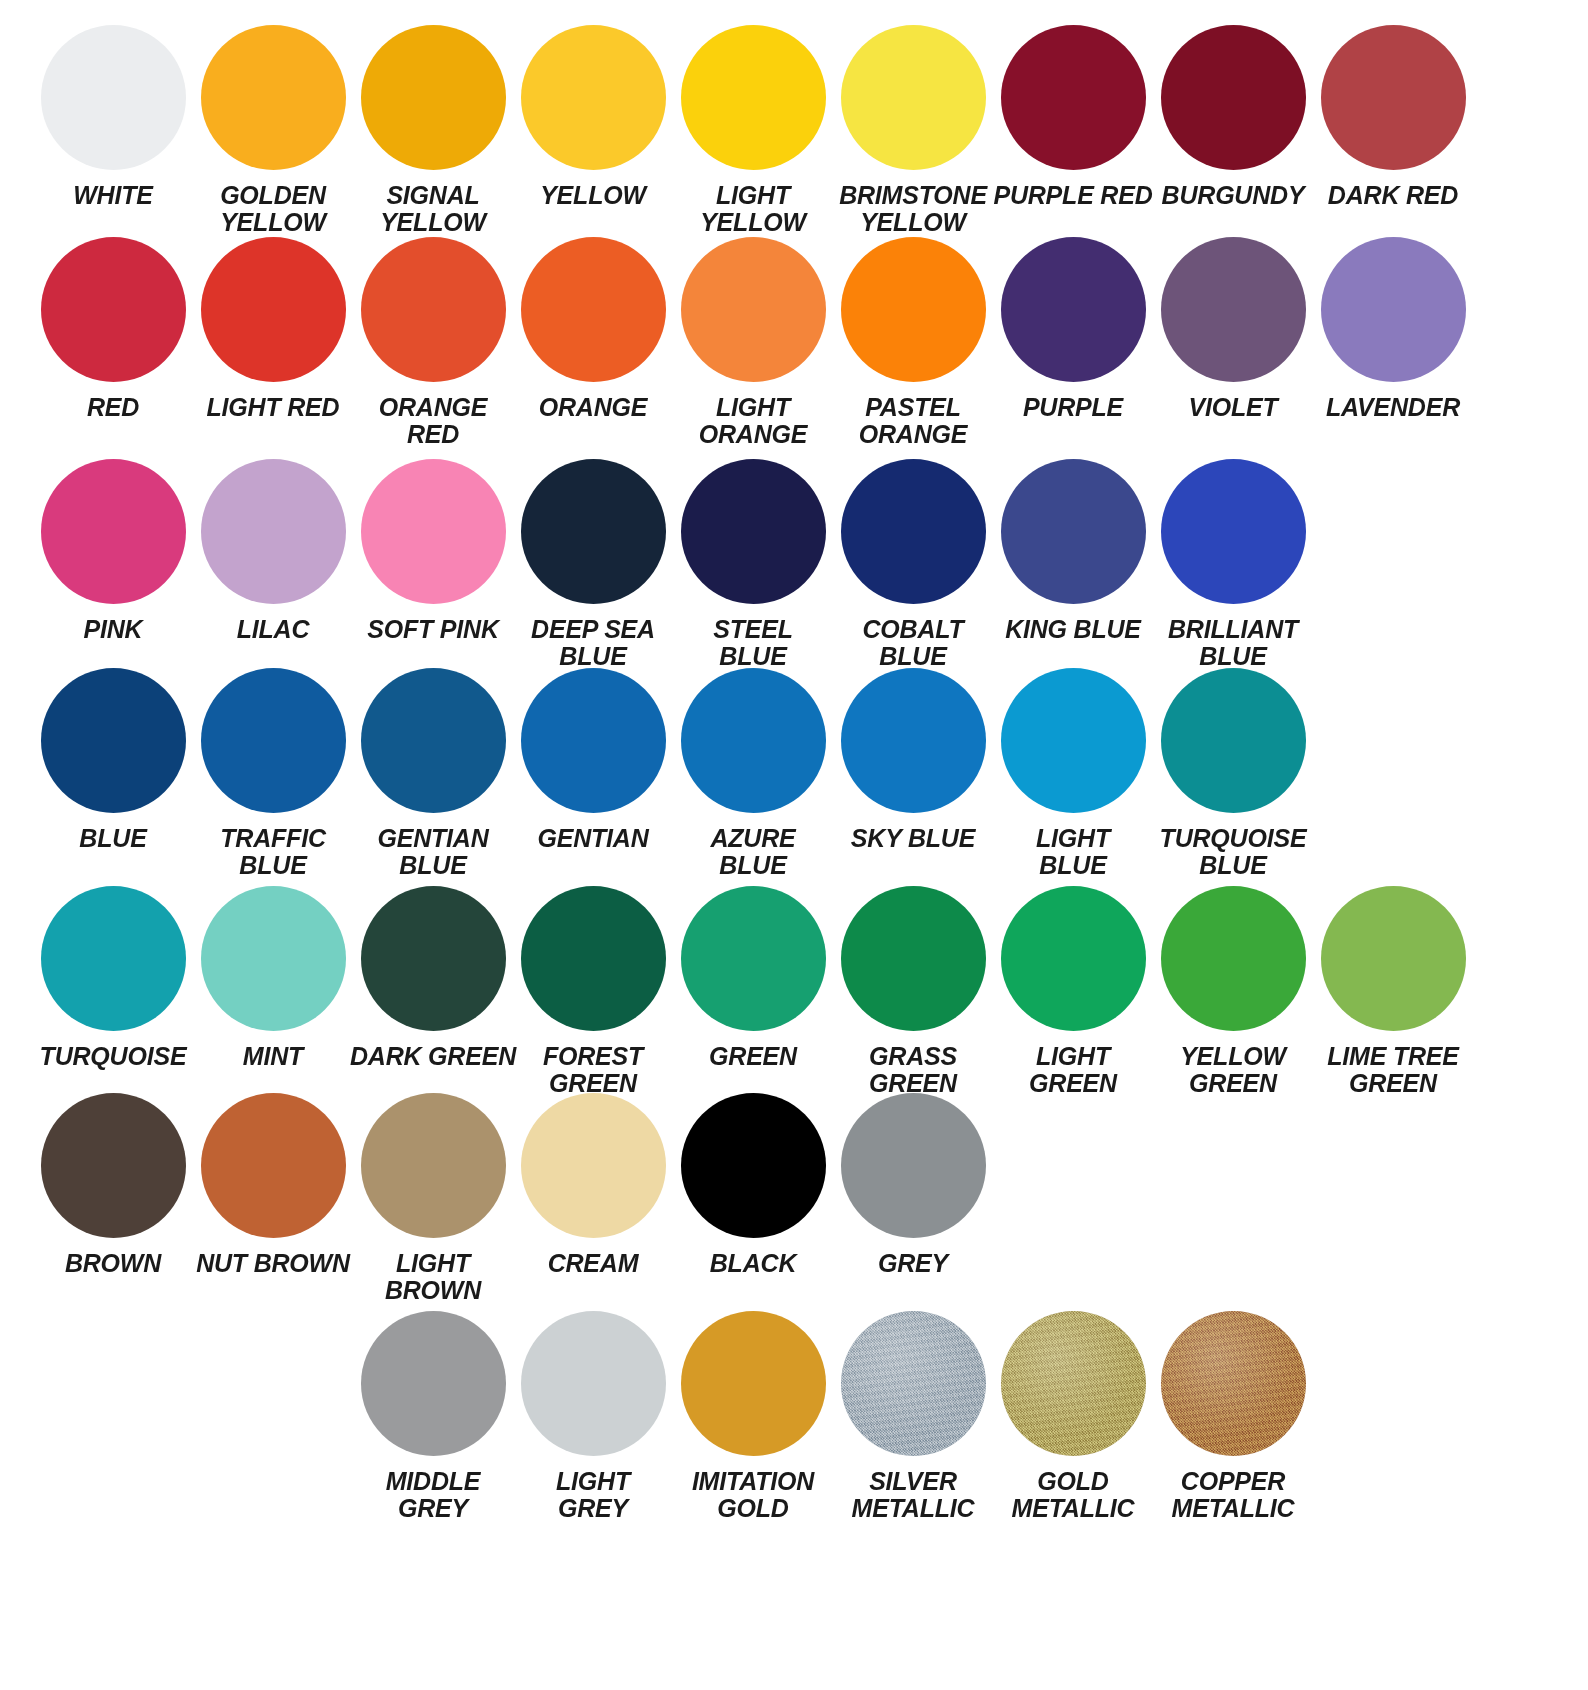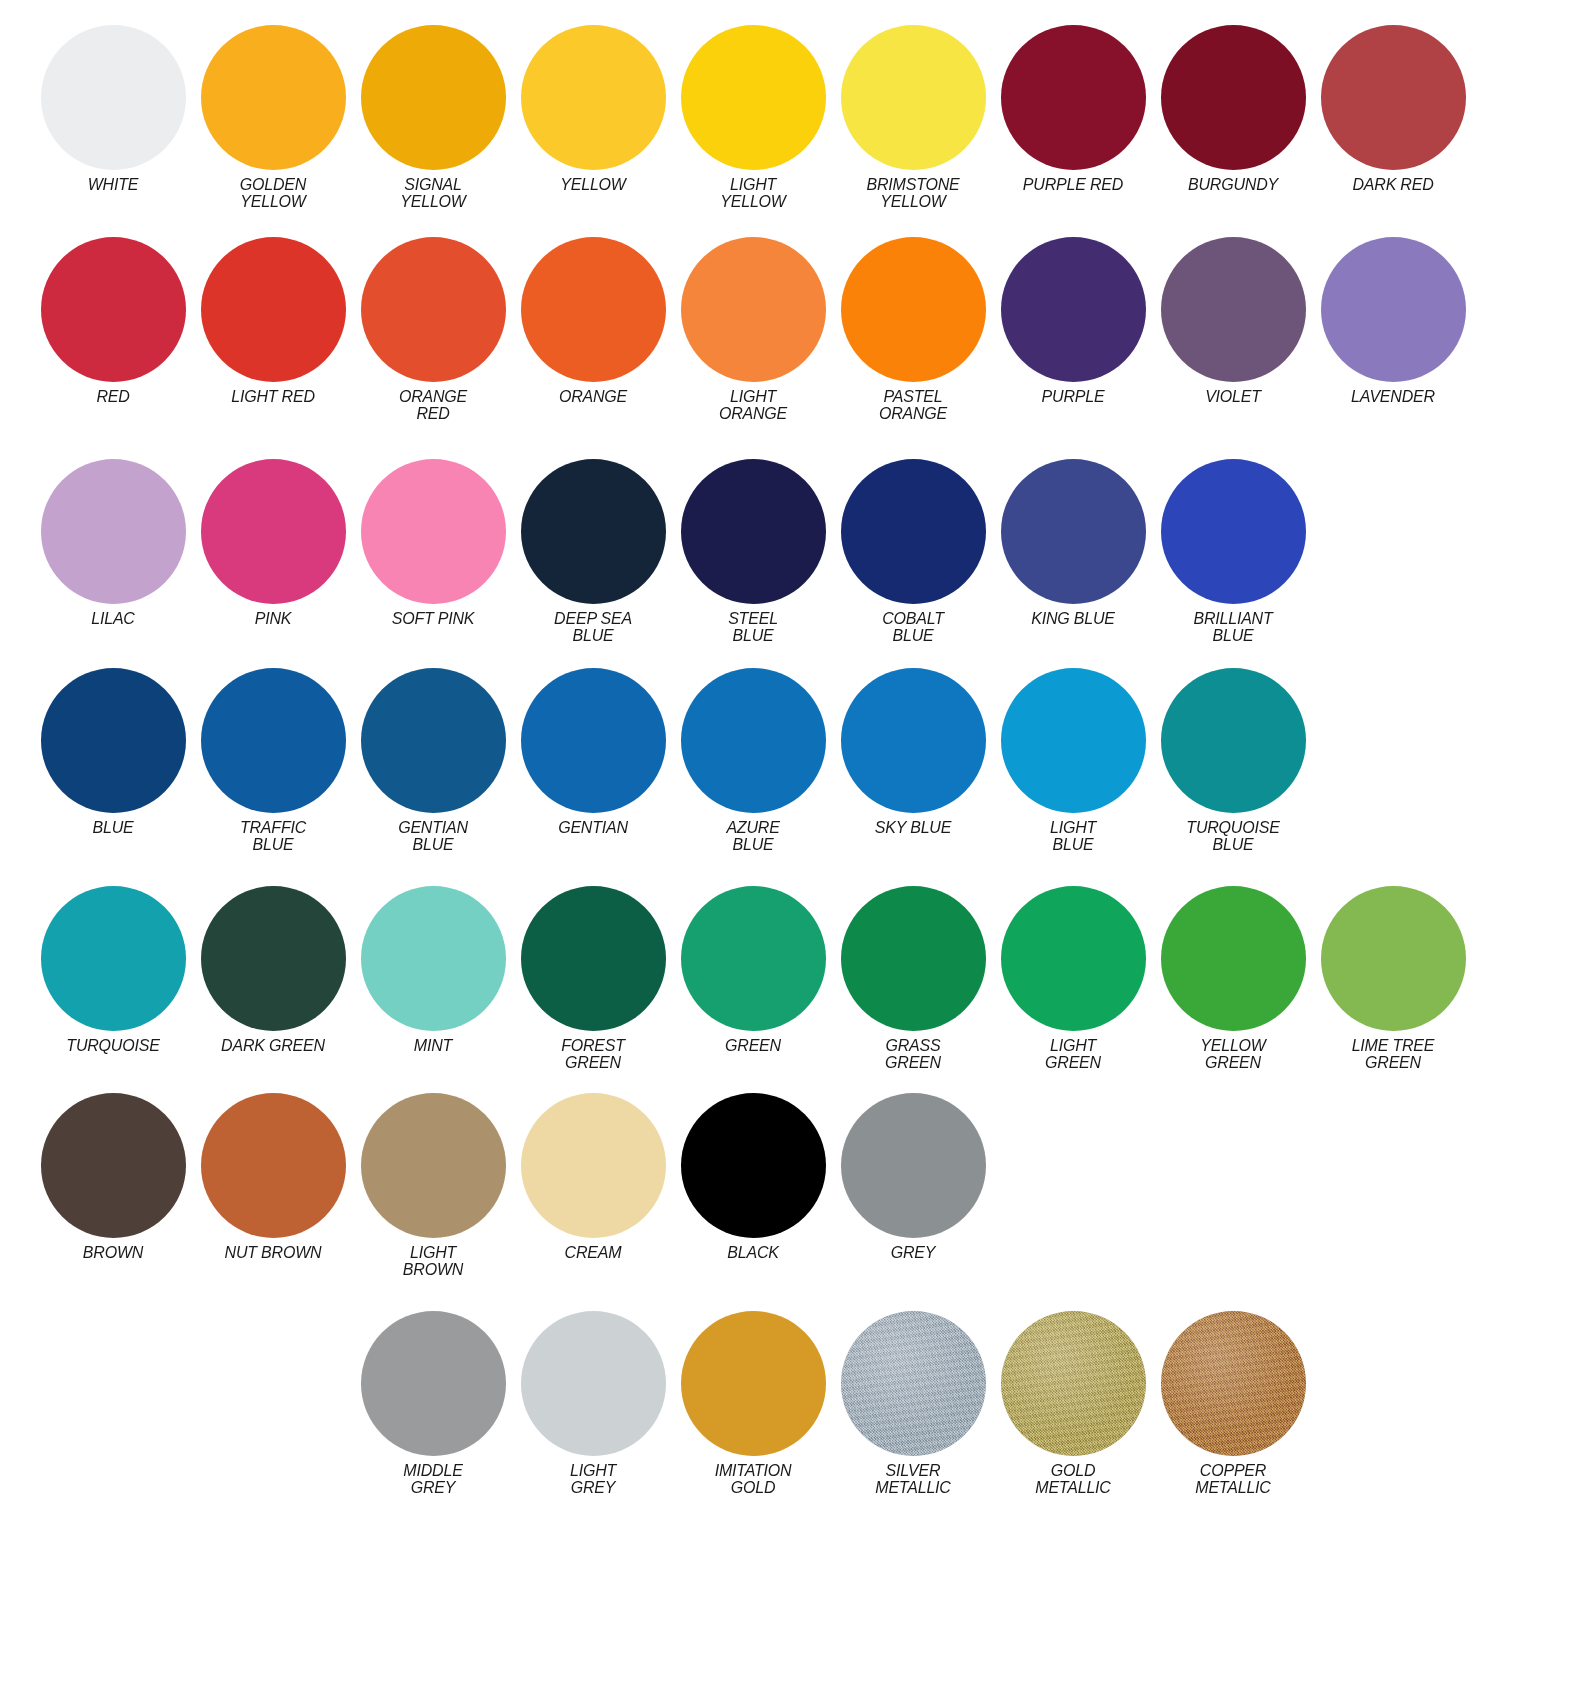--- a/index.html
+++ b/index.html
@@ -39,24 +39,24 @@
   }
 
   .swatch-dot {
     width: 145px;
     height: 145px;
     border-radius: 50%;
     display: block;
   }
 
   .swatch-label {
-    margin-top: 6px;
+    margin-top: 12px;
     font-family: "Liberation Sans", sans-serif;
-    font-size: 16px;
-    font-weight: normal;
+    font-size: 25px;
+    font-weight: bold;
     font-style: italic;
     letter-spacing: -0.2px;
     line-height: 1.08;
     text-align: center;
     color: #1a1a1a;
     width: 170px;
     white-space: pre-line;
     text-transform: uppercase;
   }
 
@@ -171,28 +171,28 @@
         <div class="swatch-dot" title="#6d5479" style="background: rgb(109, 84, 121);"></div>
         <div class="swatch-label">VIOLET</div>
       </div>
       <div class="swatch-cell">
         <div class="swatch-dot" title="#8a7abd" style="background: rgb(138, 122, 189);"></div>
         <div class="swatch-label">LAVENDER</div>
       </div>
     </div>
     <div class="swatch-row row-abs" style="top: 459px; padding-left: 33px;">
       <div class="swatch-cell">
+        <div class="swatch-dot" title="#d93a7d" style="background: rgb(217, 58, 125);"></div>
+        <div class="swatch-label">PINK</div>
+      </div>
+      <div class="swatch-cell">
         <div class="swatch-dot" title="#c3a3cd" style="background: rgb(195, 163, 205);"></div>
         <div class="swatch-label">LILAC</div>
       </div>
       <div class="swatch-cell">
-        <div class="swatch-dot" title="#d93a7d" style="background: rgb(217, 58, 125);"></div>
-        <div class="swatch-label">PINK</div>
-      </div>
-      <div class="swatch-cell">
         <div class="swatch-dot" title="#f884b4" style="background: rgb(248, 132, 180);"></div>
         <div class="swatch-label">SOFT PINK</div>
       </div>
       <div class="swatch-cell">
         <div class="swatch-dot" title="#152539" style="background: rgb(21, 37, 57);"></div>
         <div class="swatch-label">DEEP SEA
 BLUE</div>
       </div>
       <div class="swatch-cell">
         <div class="swatch-dot" title="#1b1c4b" style="background: rgb(27, 28, 75);"></div>
@@ -252,26 +252,26 @@
         <div class="swatch-label">TURQUOISE
 BLUE</div>
       </div>
     </div>
     <div class="swatch-row row-abs" style="top: 886px; padding-left: 33px;">
       <div class="swatch-cell">
         <div class="swatch-dot" title="#13a1ad" style="background: rgb(19, 161, 173);"></div>
         <div class="swatch-label">TURQUOISE</div>
       </div>
       <div class="swatch-cell">
+        <div class="swatch-dot" title="#74d0c2" style="background: rgb(116, 208, 194);"></div>
+        <div class="swatch-label">MINT</div>
+      </div>
+      <div class="swatch-cell">
         <div class="swatch-dot" title="#24453a" style="background: rgb(36, 69, 58);"></div>
         <div class="swatch-label">DARK GREEN</div>
-      </div>
-      <div class="swatch-cell">
-        <div class="swatch-dot" title="#74d0c2" style="background: rgb(116, 208, 194);"></div>
-        <div class="swatch-label">MINT</div>
       </div>
       <div class="swatch-cell">
         <div class="swatch-dot" title="#0c5e44" style="background: rgb(12, 94, 68);"></div>
         <div class="swatch-label">FOREST
 GREEN</div>
       </div>
       <div class="swatch-cell">
         <div class="swatch-dot" title="#16a070" style="background: rgb(22, 160, 112);"></div>
         <div class="swatch-label">GREEN</div>
       </div>

